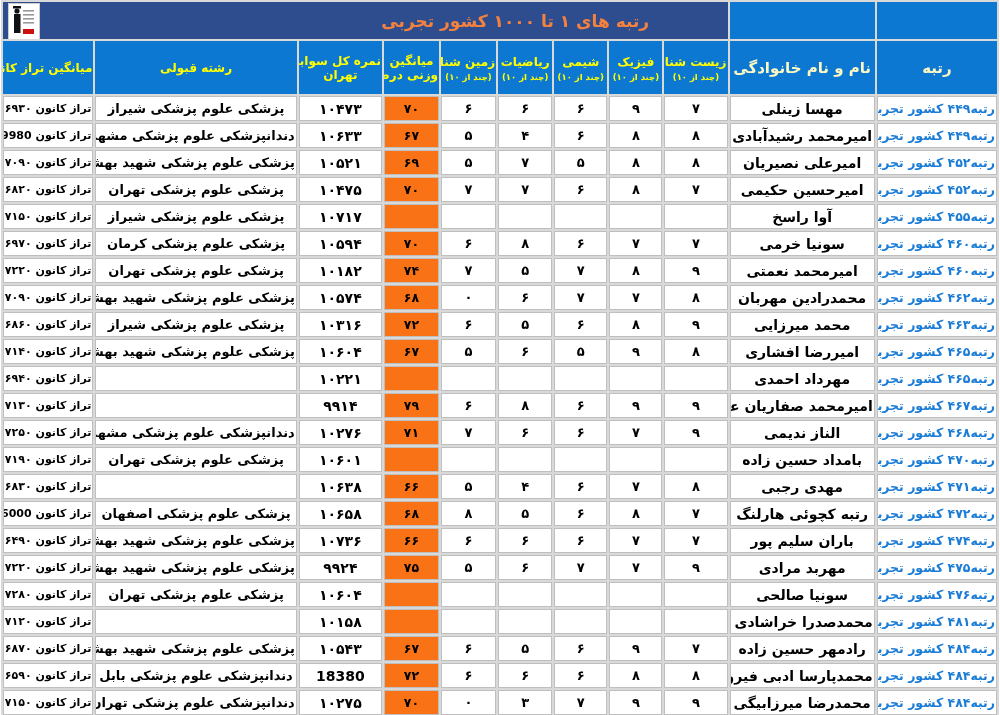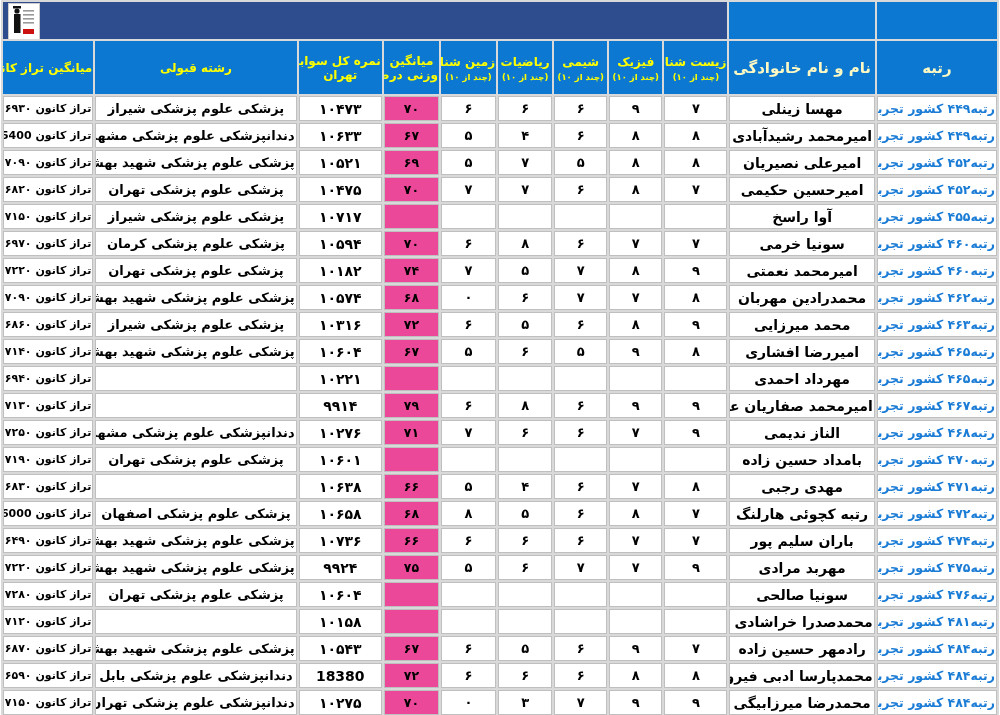--- a/index.html
+++ b/index.html
@@ -23,21 +23,21 @@
   td.hdr{background:#0d78d1;height:53px;color:#ffffff;font-weight:bold;}
   td.hdr .main{display:block;font-size:12px;color:#ffff00;font-weight:bold;line-height:1.6;}
   td.hdr .sub{display:block;font-size:8.5px;color:#ffff00;font-weight:bold;line-height:1.2;}
   td.hdr.white-lbl{font-size:15px;color:#fef9c3;}
   td.hdr .yl-one{display:block;font-size:12px;color:#ffff00;font-weight:bold;}
   
   td.cell{background:#ffffff;border:1px solid #bfbfbf;height:25px;font-weight:bold;color:#000000;}
   td.cell.rank{color:#1b7cd6;font-size:12.5px;}
   td.cell.name{font-size:14px;}
   td.cell.score{font-size:13px;}
-  td.cell.avg{background:#ec4899;font-size:12.5px;}
+  td.cell.avg{background:#f97316;font-size:12.5px;}
   td.cell.total{font-size:14px;}
   td.cell.field{font-size:13px;}
   td.cell.taraz{font-size:11px;}
 </style>
 </head>
 <body>
 
 <div class="page">
   <table class="rank-table">
     <colgroup>
@@ -52,20 +52,21 @@
         <col style="width:83px">
       <col style="width:201px">
         <col style="width:90px">
     </colgroup>
     <tbody>
 
       <tr>
         <td class="top-empty"></td>
         <td class="top-empty"></td>
         <td class="title-bar" colspan="9">
+          <span class="title-text">رتبه های ۱ تا ۱۰۰۰ کشور تجربی</span>
           <span class="logo">
             <svg width="28" height="33" viewBox="0 0 28 33">
               <rect x="0" y="0" width="28" height="33" fill="#ffffff"></rect>
               <rect x="3" y="2" width="8" height="2.5" fill="#111111"></rect>
               <circle cx="7" cy="7" r="2.6" fill="#111111"></circle>
               <rect x="4" y="10" width="6.5" height="19" fill="#111111"></rect>
               <rect x="13" y="6" width="11" height="1.6" fill="#999999"></rect>
               <rect x="13" y="10" width="11" height="1.6" fill="#999999"></rect>
               <rect x="13" y="14" width="11" height="1.6" fill="#999999"></rect>
               <rect x="13" y="18" width="11" height="1.6" fill="#999999"></rect>
@@ -132,21 +133,21 @@
     <td class="cell rank">رتبه۴۴۹ کشور تجربی</td>
     <td class="cell name">امیرمحمد رشیدآبادی</td>
     <td class="cell score">۸</td>
     <td class="cell score">۸</td>
     <td class="cell score">۶</td>
     <td class="cell score">۴</td>
     <td class="cell score">۵</td>
     <td class="cell avg">۶۷</td>
     <td class="cell total">۱۰۶۳۳</td>
     <td class="cell field">دندانپزشکی علوم پزشکی مشهد</td>
-    <td class="cell taraz">تراز کانون 5400</td>
+    <td class="cell taraz">تراز کانون 9980</td>
   </tr>
         <tr>
     <td class="cell rank">رتبه۴۵۲ کشور تجربی</td>
     <td class="cell name">امیرعلی نصیریان</td>
     <td class="cell score">۸</td>
     <td class="cell score">۸</td>
     <td class="cell score">۵</td>
     <td class="cell score">۷</td>
     <td class="cell score">۵</td>
     <td class="cell avg">۶۹</td>

